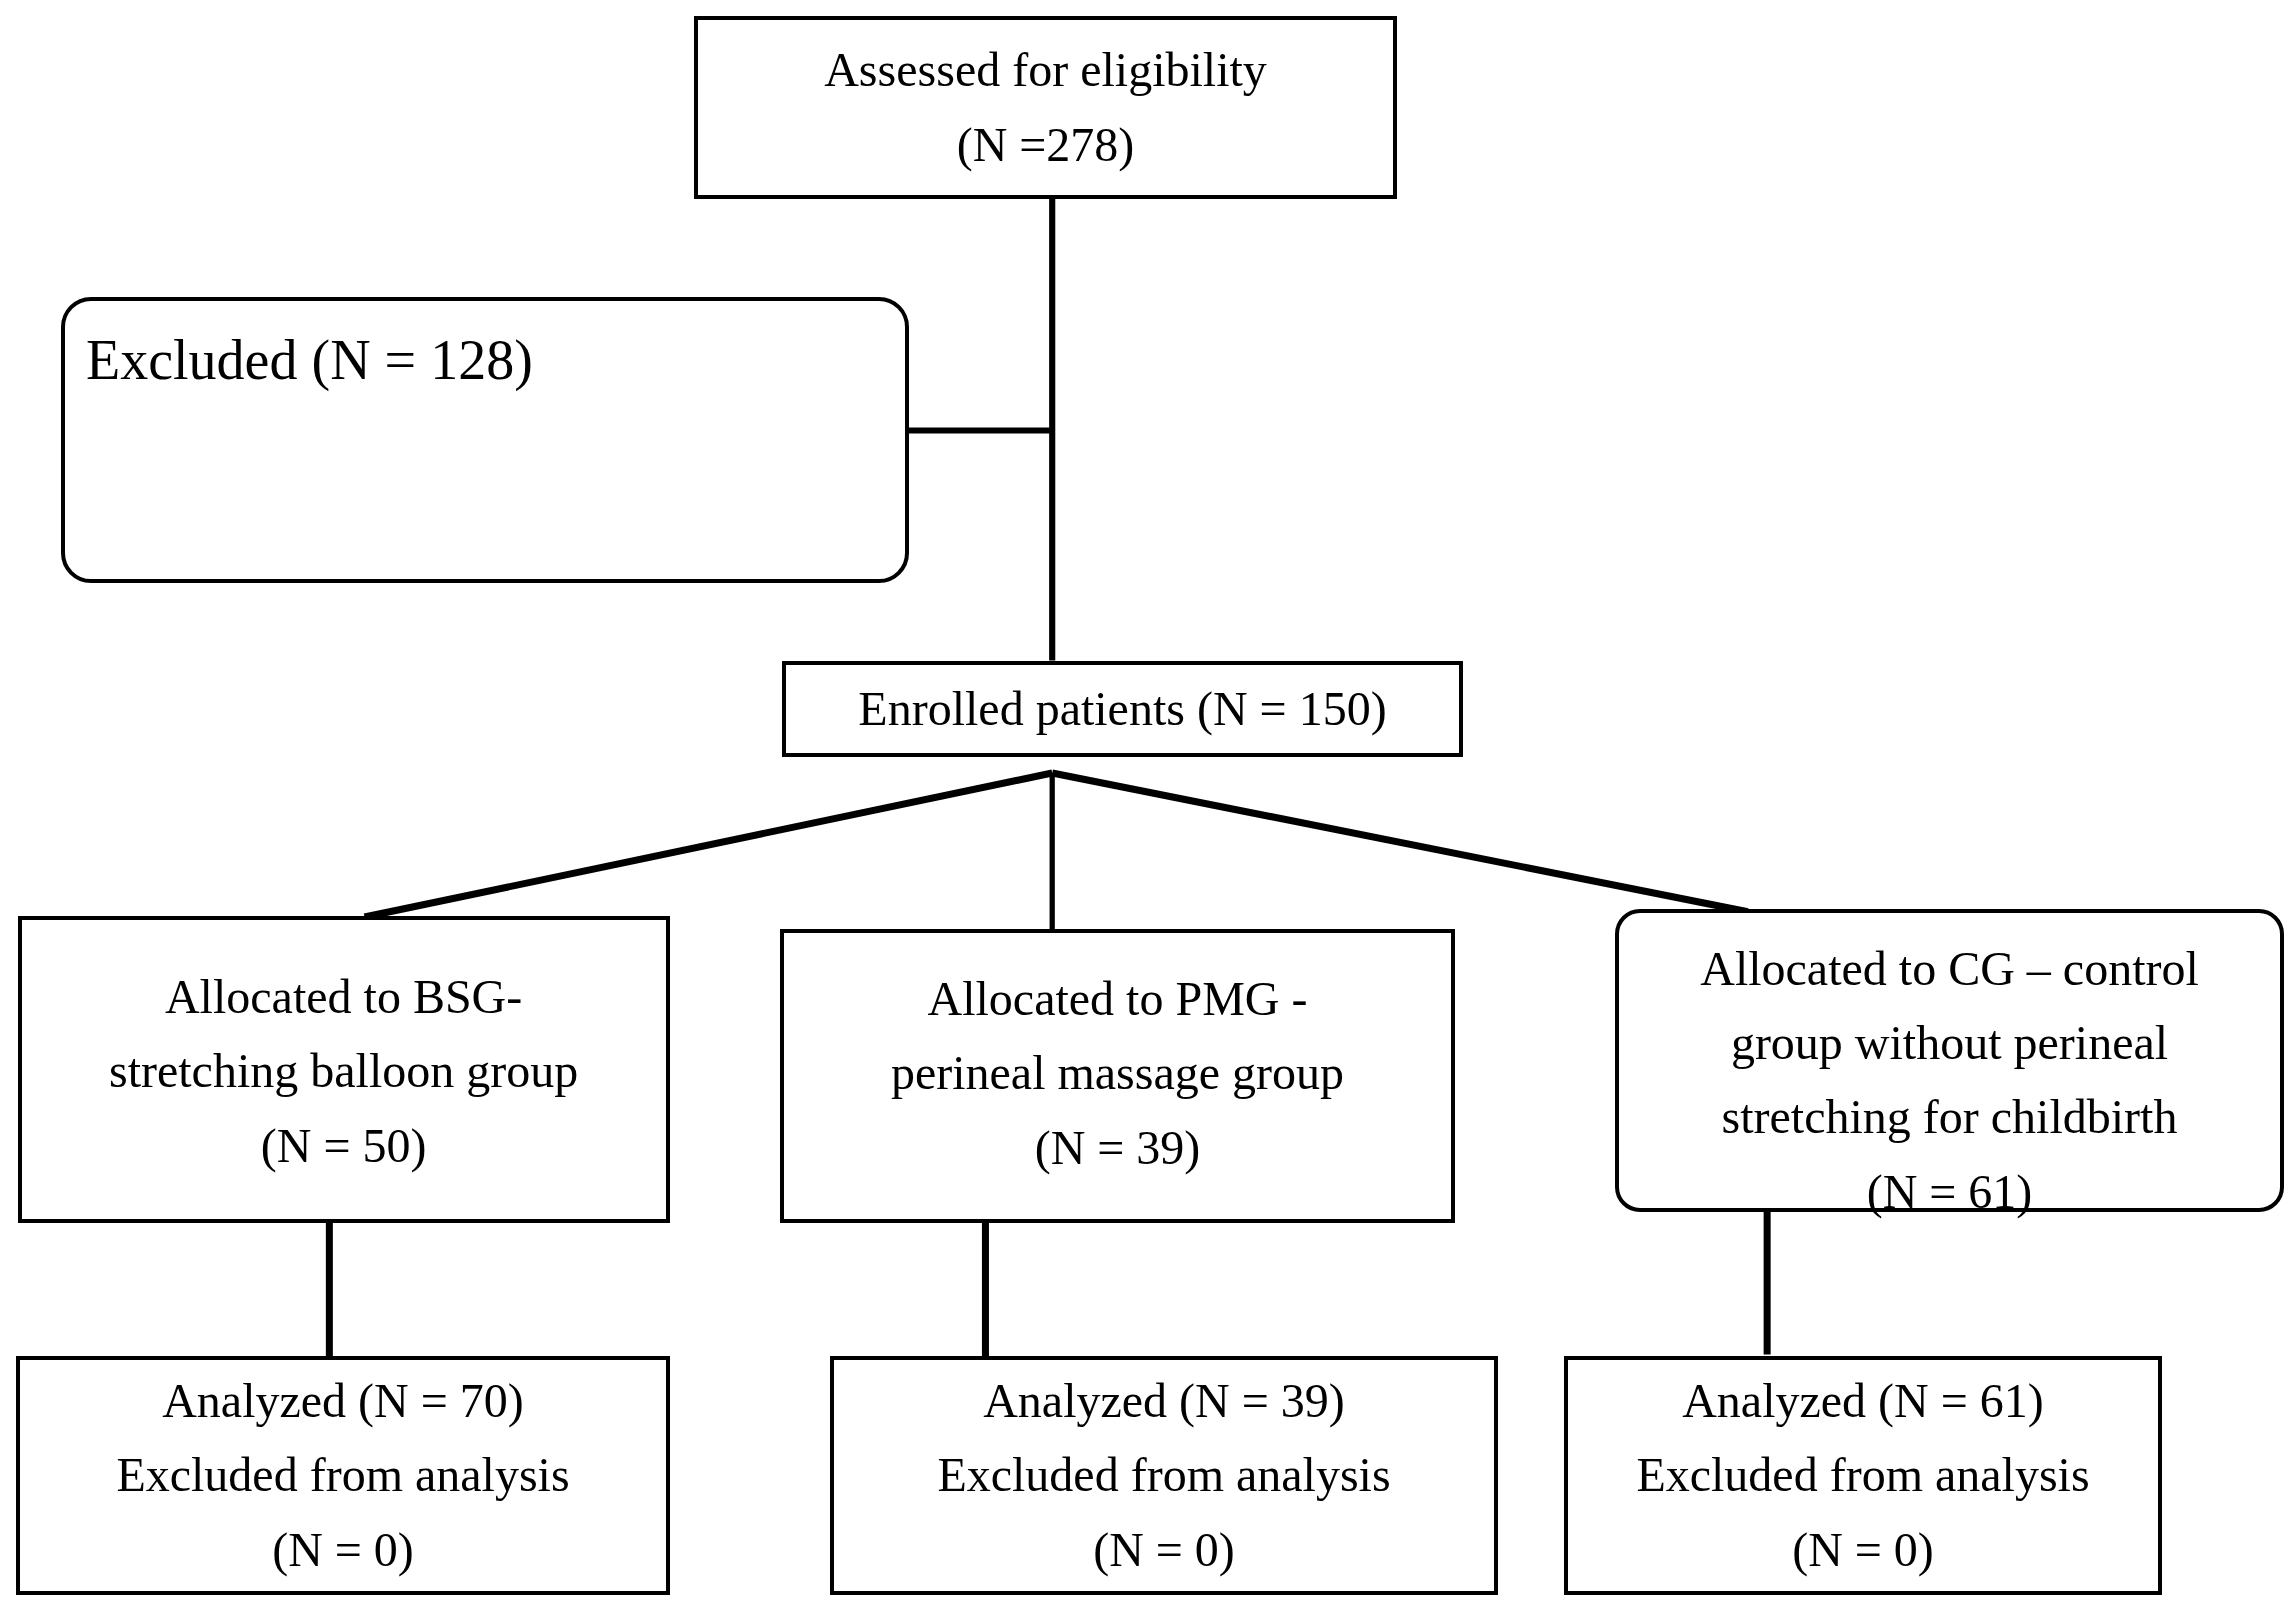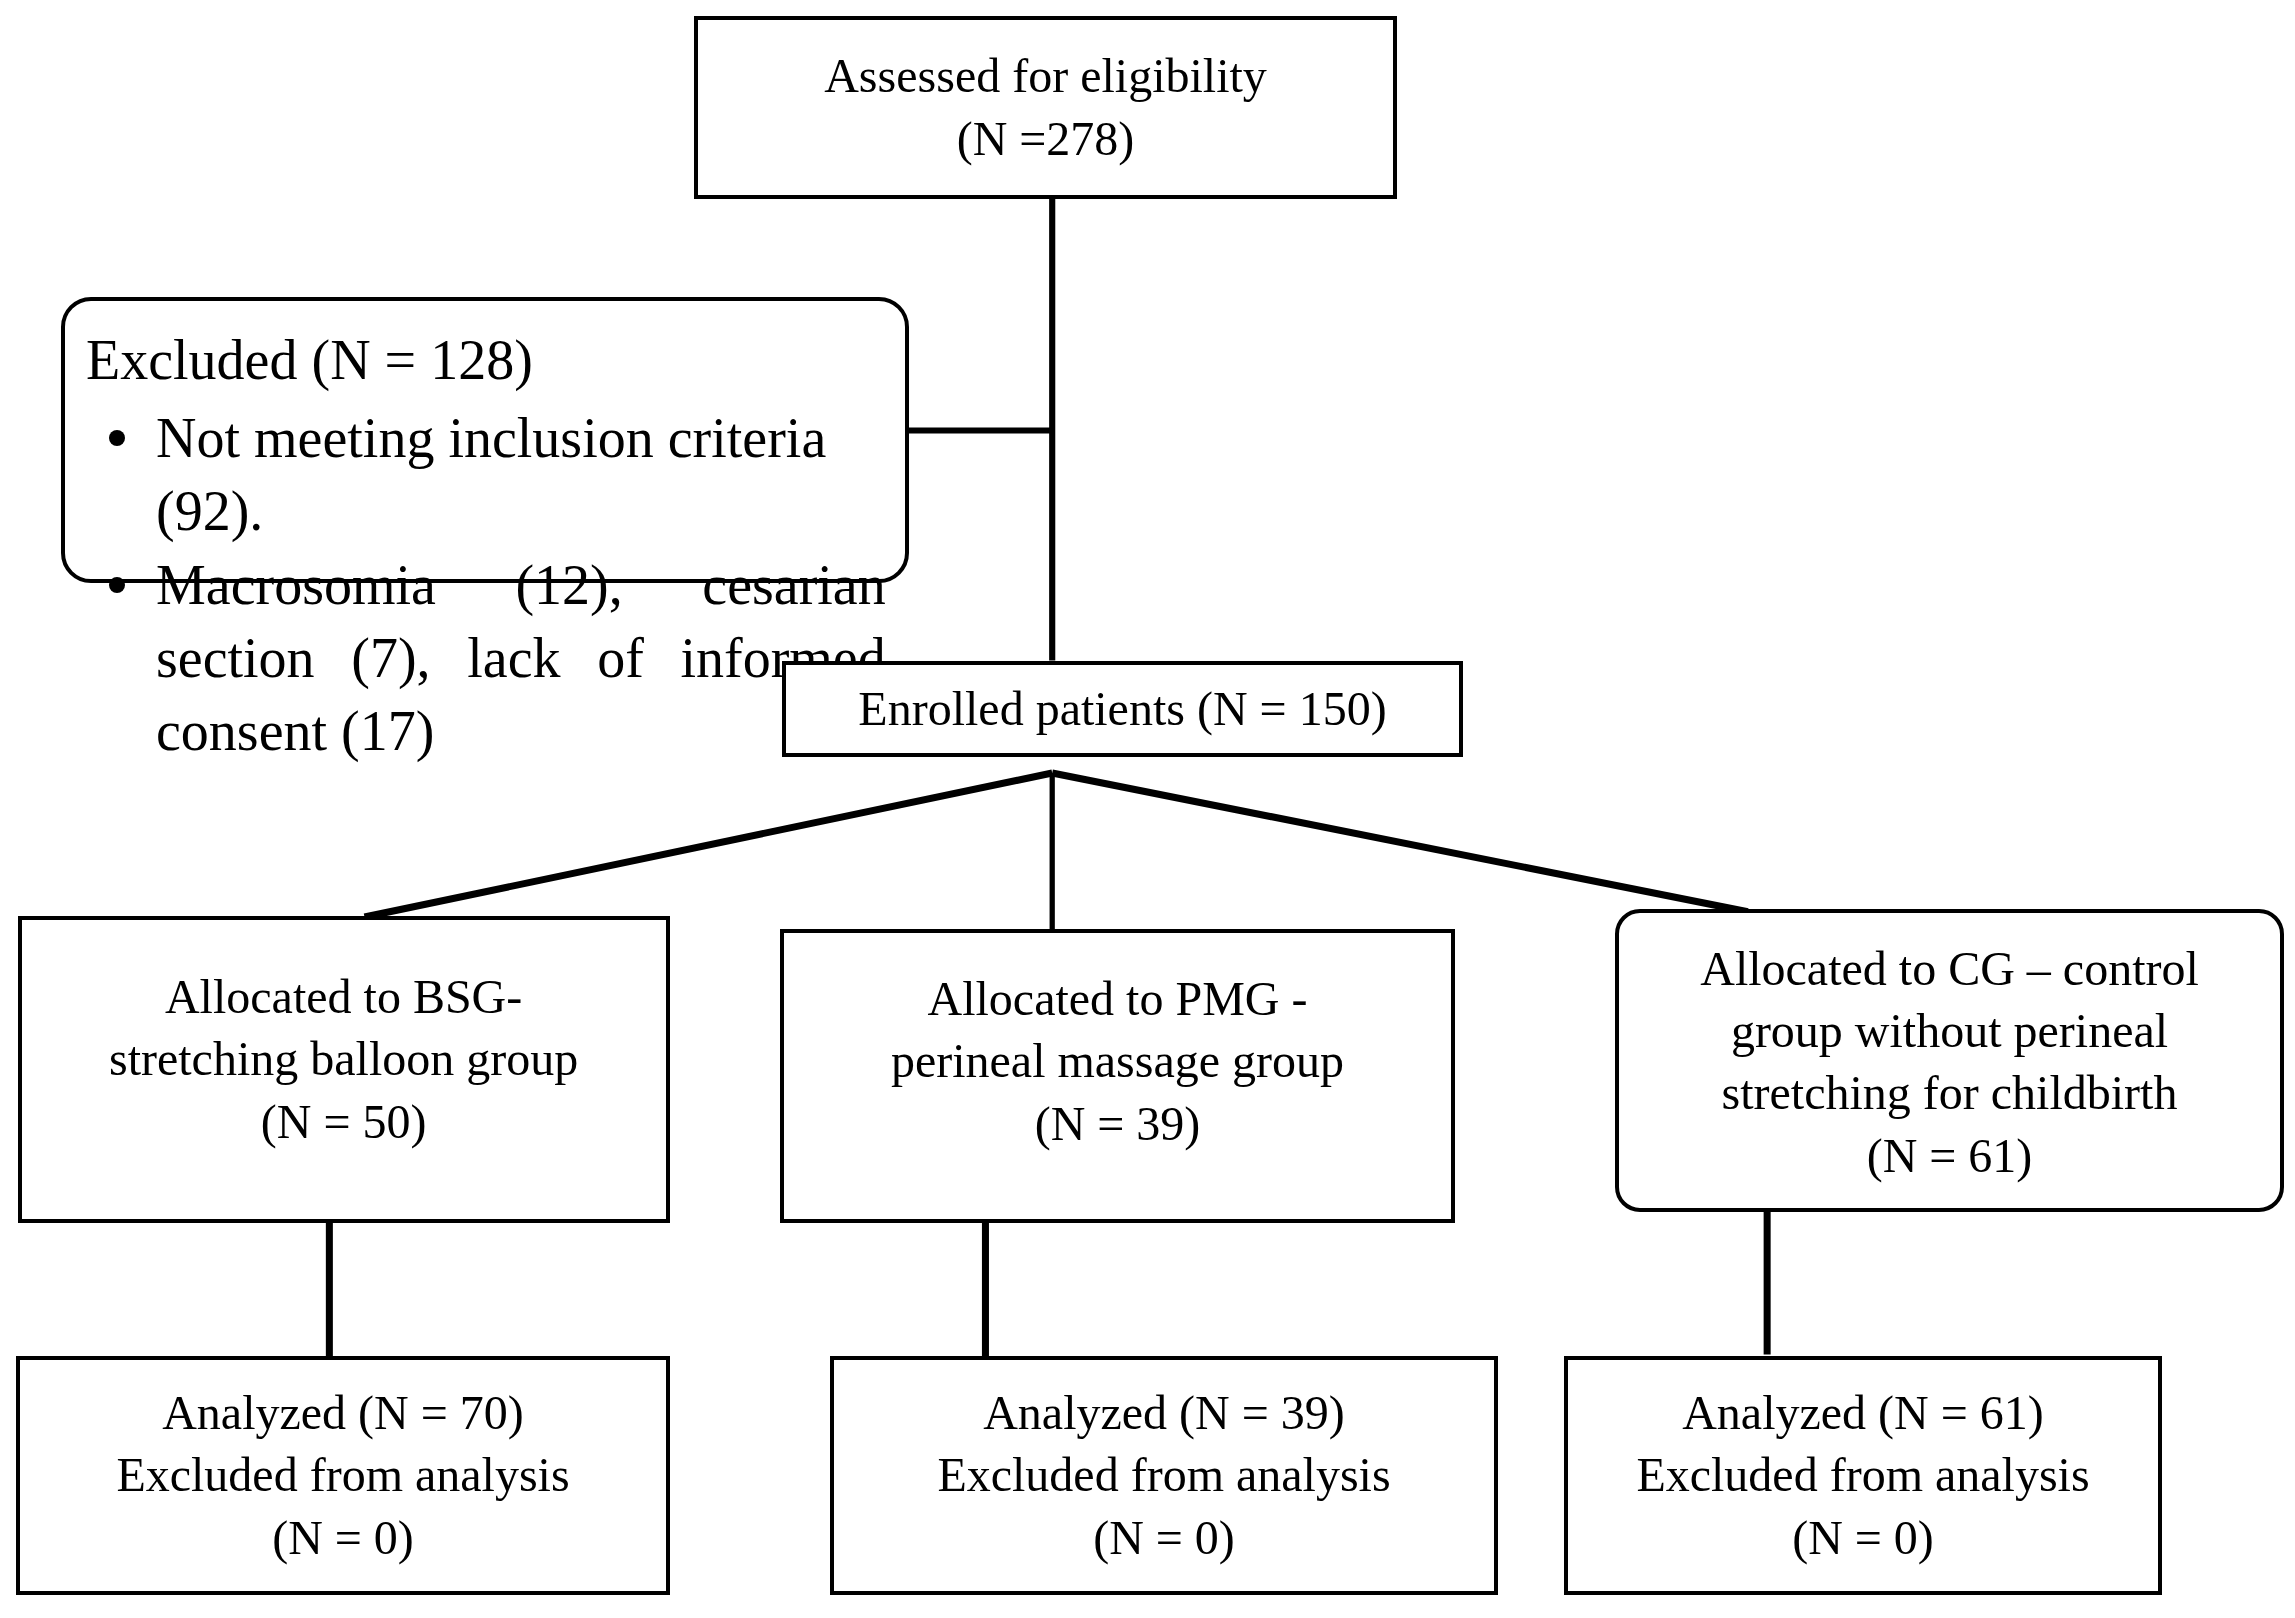--- a/index.html
+++ b/index.html
@@ -30,20 +30,21 @@
     border: 4.4px solid #000000;
     background: #ffffff;
     display: flex;
     flex-direction: column;
     justify-content: center;
     align-items: center;
     text-align: center;
     line-height: 1.30;
     font-size: 48px;
     padding: 0 12.3px;
+    gap: 12px;
   }
   .node.top-align {
     justify-content: flex-start;
   }
   .node-line {
     display: block;
     white-space: pre;
   }
 
   
@@ -103,30 +104,20 @@
     <line x1="2012" y1="1378" x2="2012" y2="1542" stroke="#000000" stroke-width="8"></line>
   </svg>
 
   <div class="node" id="node-assessed">
     <span class="node-line">Assessed for eligibility</span>
     <span class="node-line">(N =278)</span>
   </div>
 
   <div class="node" id="node-excluded">
     <span class="excluded-heading">Excluded (N = 128)</span>
-    <ul class="excluded-list">
-      <li class="excluded-item">
-        <span class="bullet"></span>
-        <span>Not meeting inclusion criteria (92).</span>
-      </li>
-      <li class="excluded-item justified">
-        <span class="bullet"></span>
-        <span>Macrosomia (12), cesarian section (7), lack of informed consent (17)</span>
-      </li>
-    </ul>
   </div>
 
   <div class="node" id="node-enrolled">
     <span class="node-line">Enrolled patients (N = 150)</span>
   </div>
 
   <div class="node top-align" id="node-alloc-bsg">
     <span class="node-line">Allocated to BSG-</span>
     <span class="node-line">stretching balloon group</span>
     <span class="node-line">(N = 50)</span>

